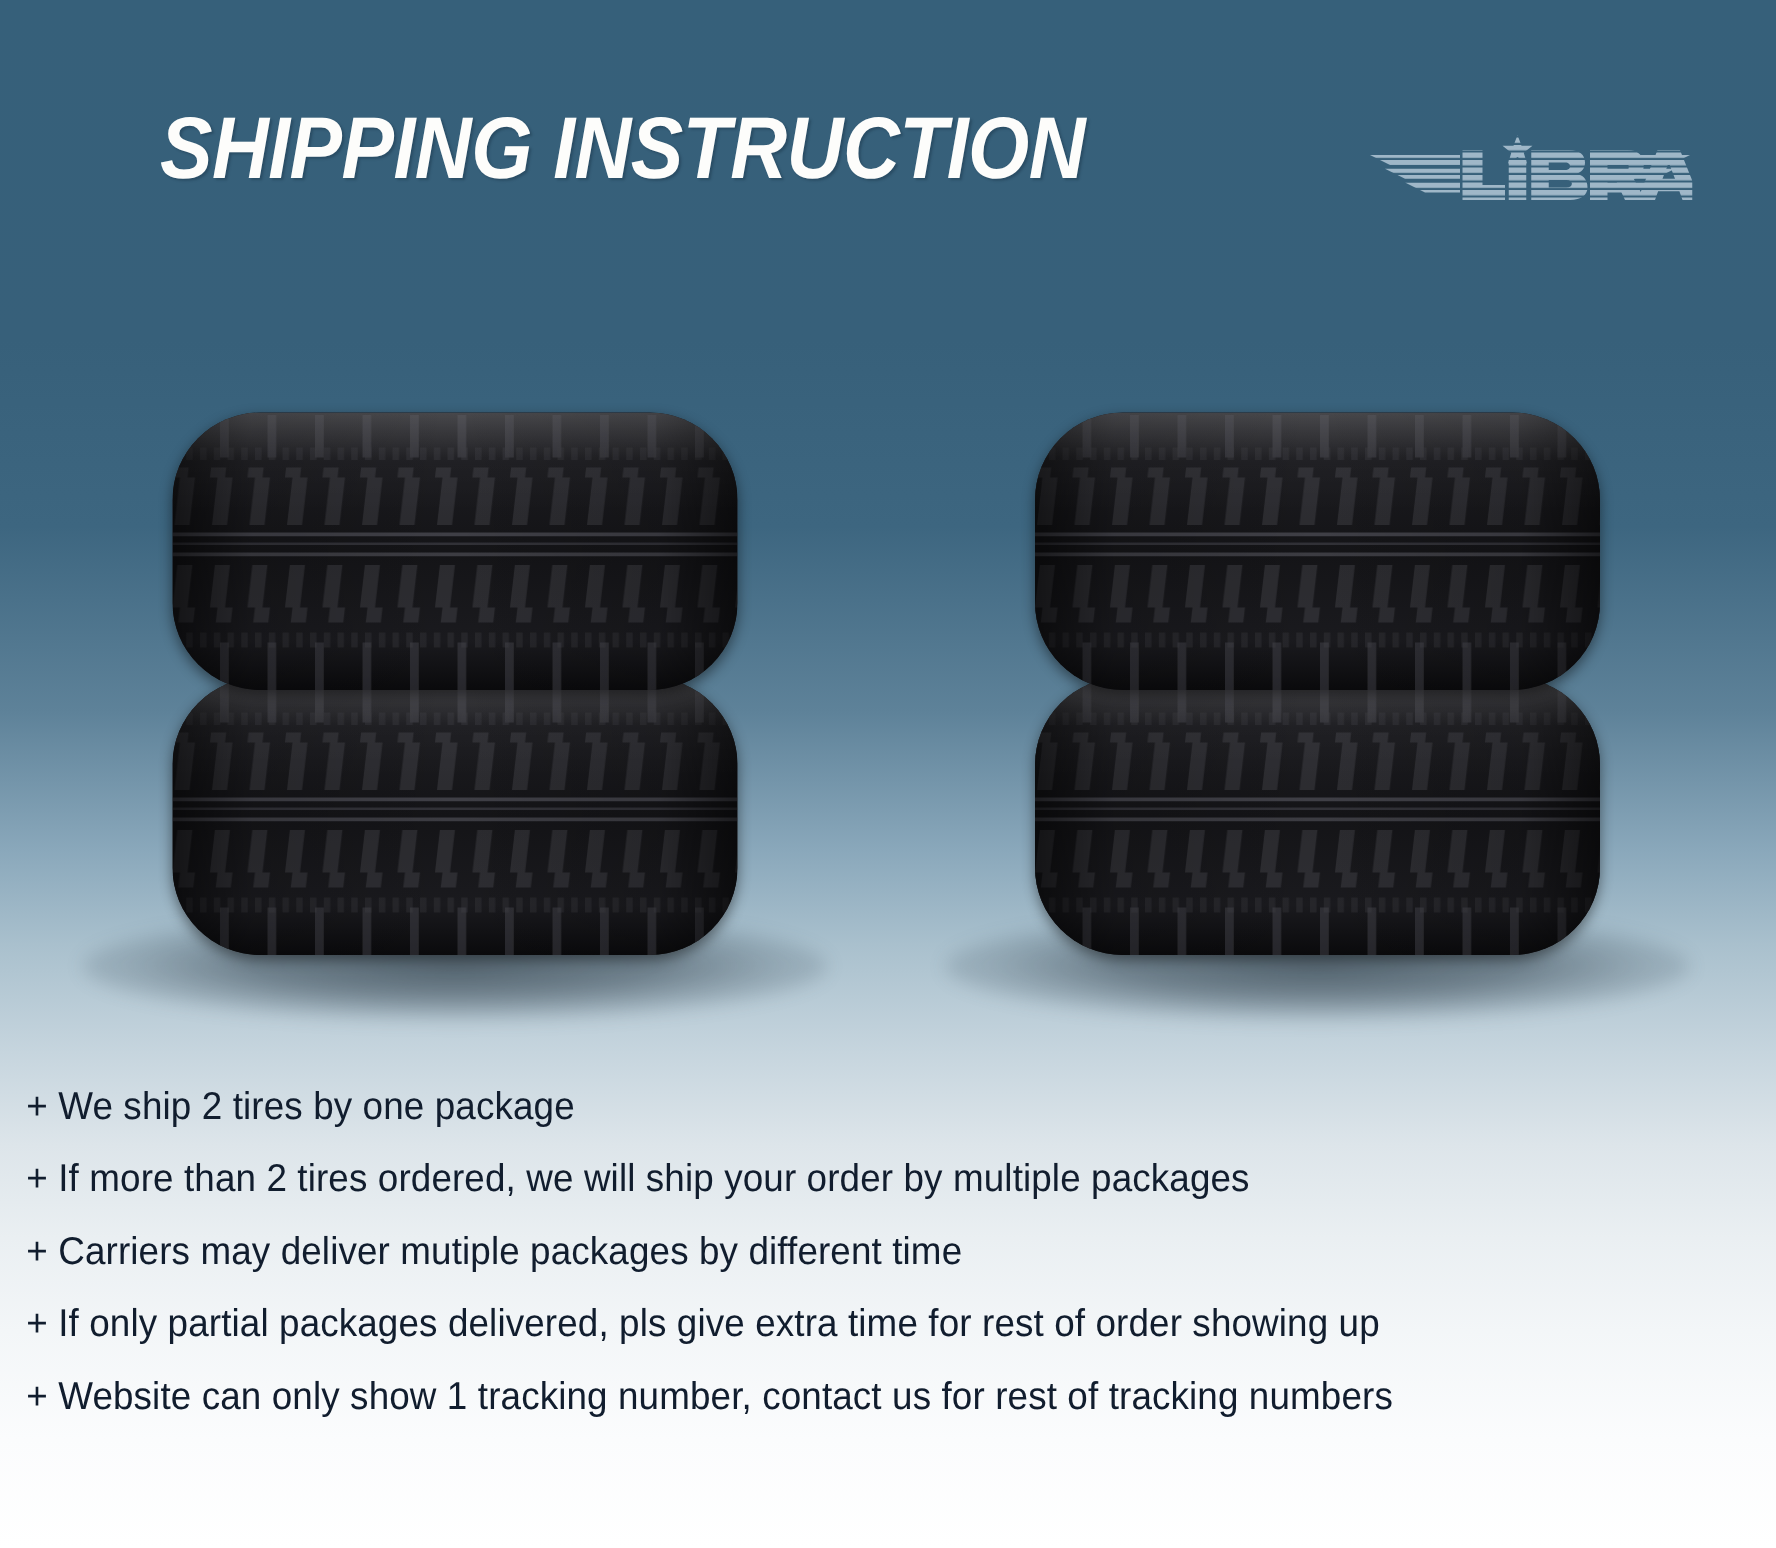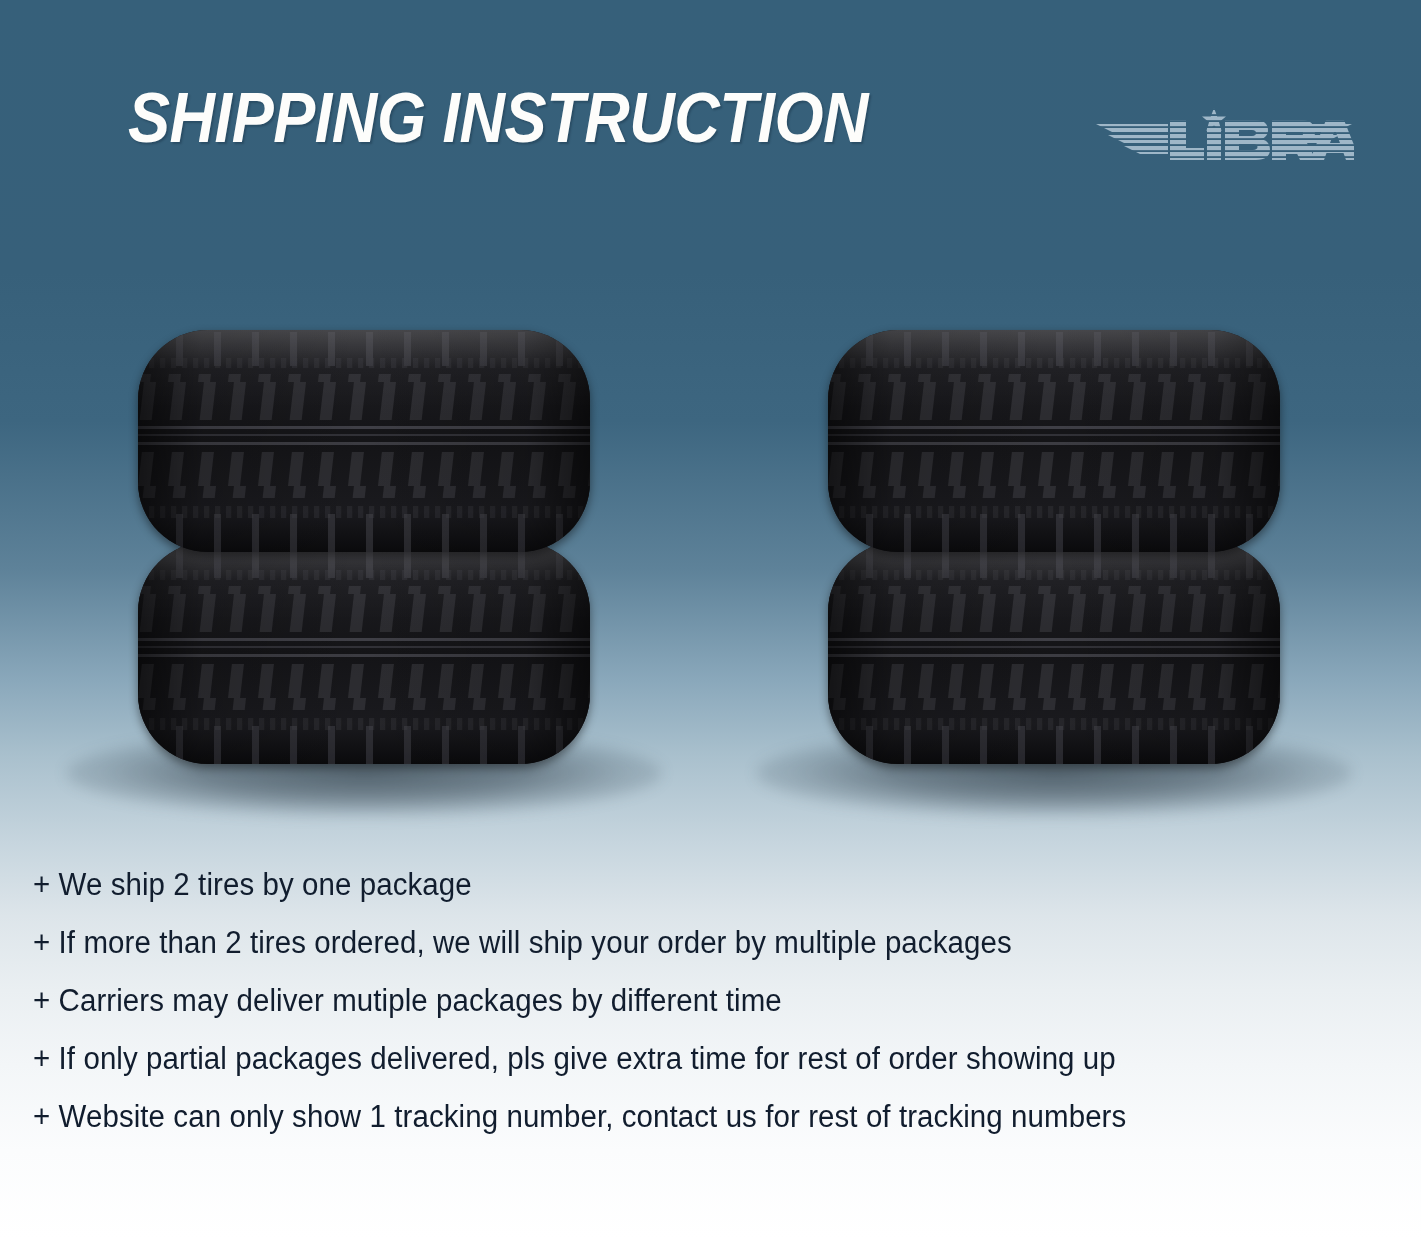--- a/index.html
+++ b/index.html
@@ -108,21 +108,21 @@
       radial-gradient(ellipse 120% 140% at 50% 50%, #2a2a2c 0%, #17171a 42%, #0b0b0d 78%, #050506 100%);
     box-shadow: 0 4px 10px rgba(0,0,0,0.45);
   }
   .tire-top    { top: 0px;   z-index: 3; }
   .tire-bottom { top: 212px; z-index: 2; }
   .tire svg { display: block; width: 452px; height: 222px; }
 
   
   .instructions {
     position: absolute;
-    left: 33px;
+    left: 21px;
     top: 856px;
     width: 1340px;
   }
   .instr-line {
     font-size: 31px;
     line-height: 58px;
     color: #111d2e;
     white-space: nowrap;
     font-family: "Liberation Sans Narrow", "Liberation Sans", "DejaVu Sans", sans-serif;
     transform: scaleX(0.95);

